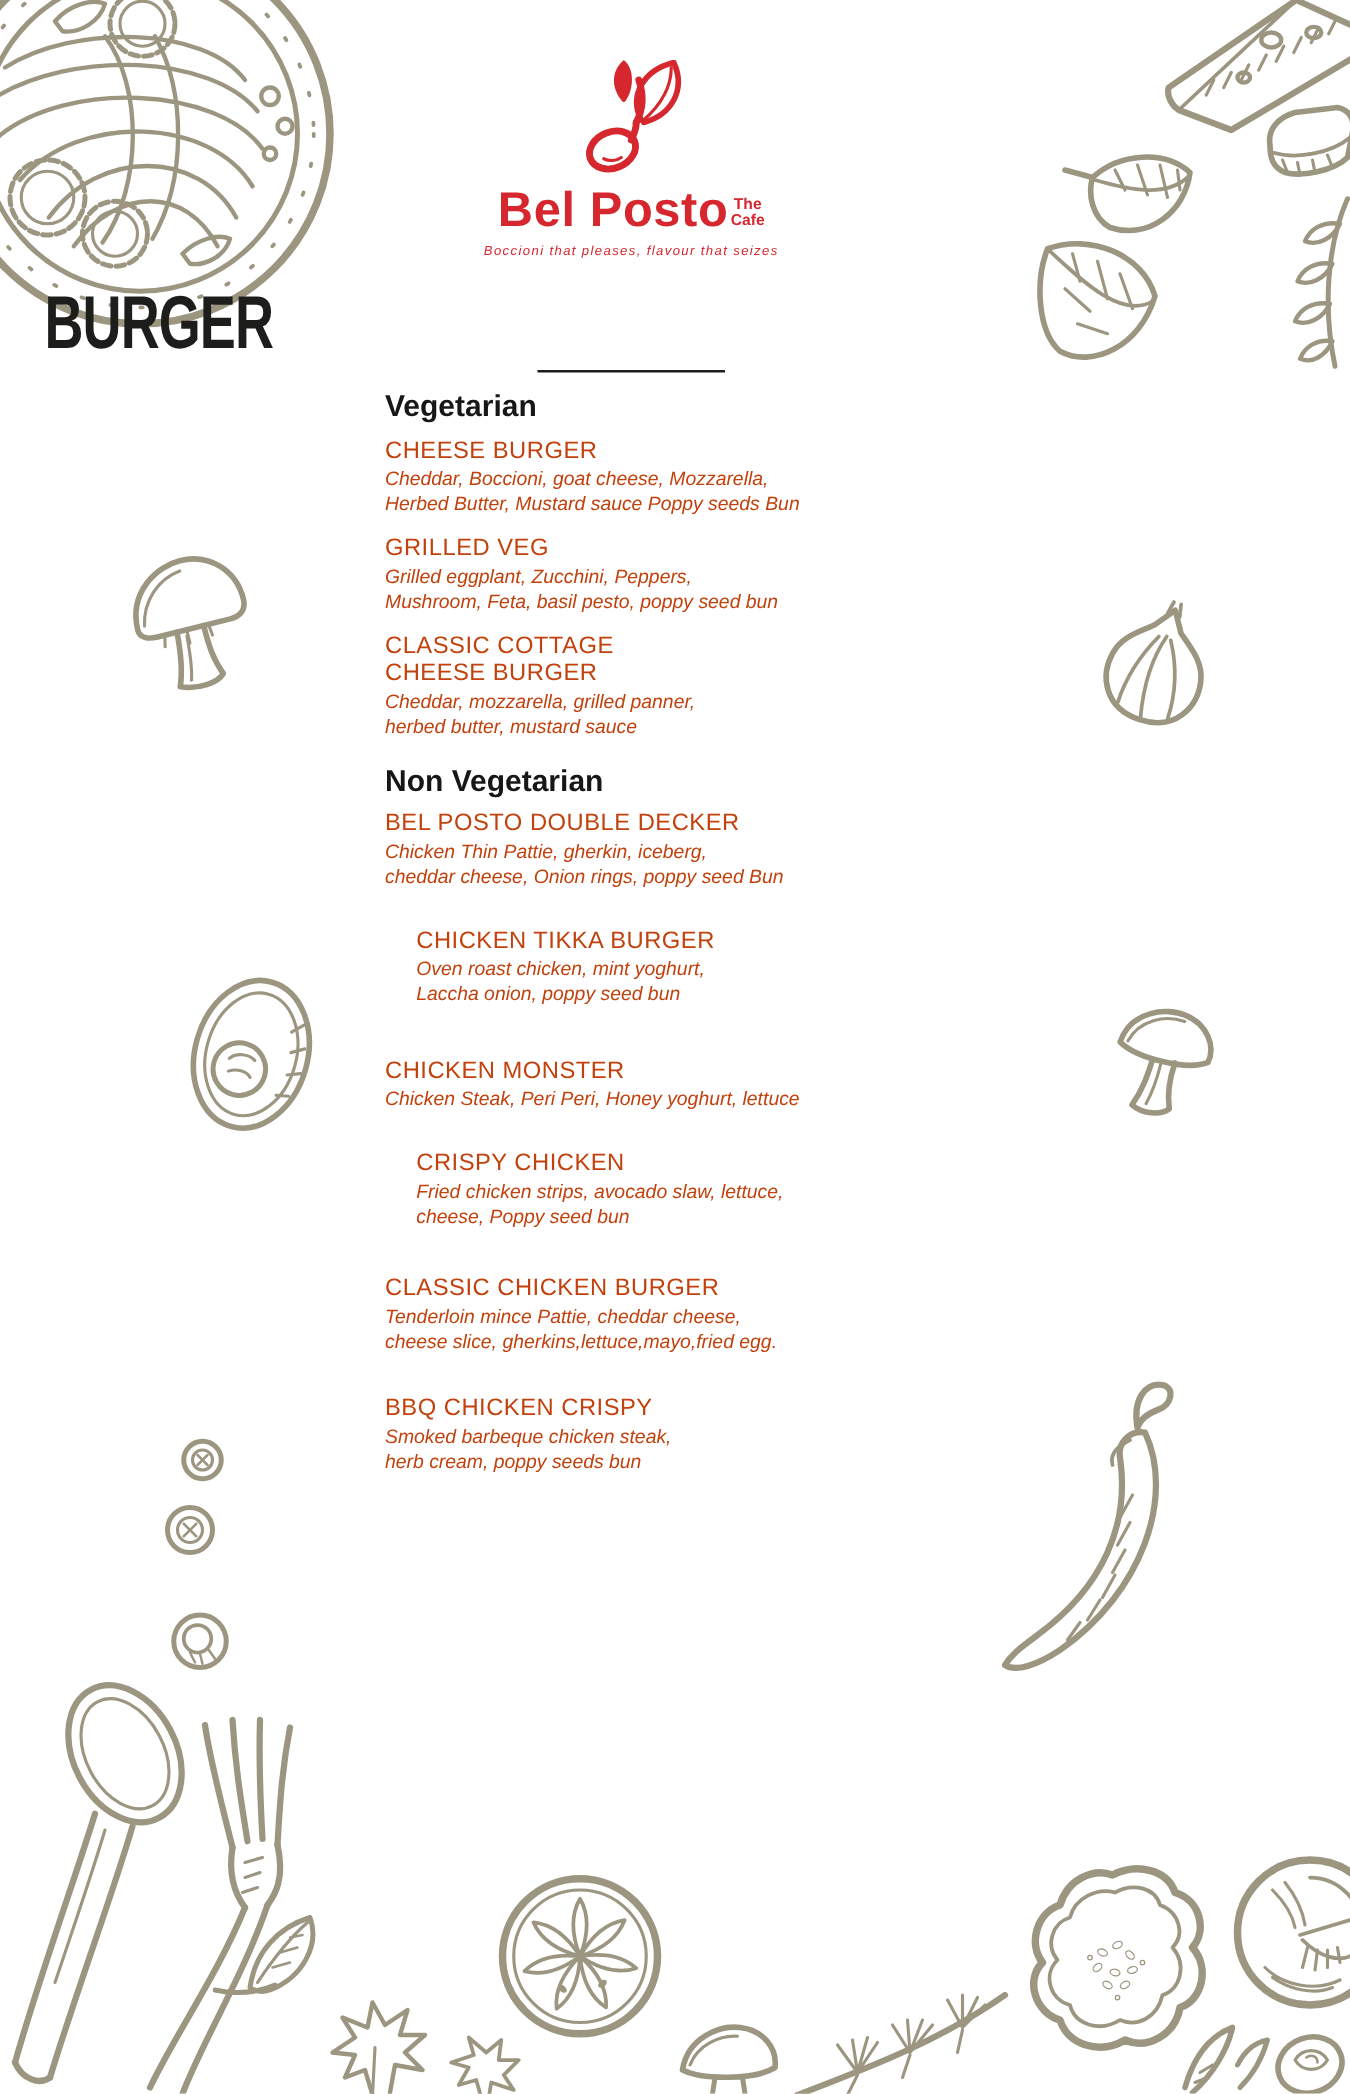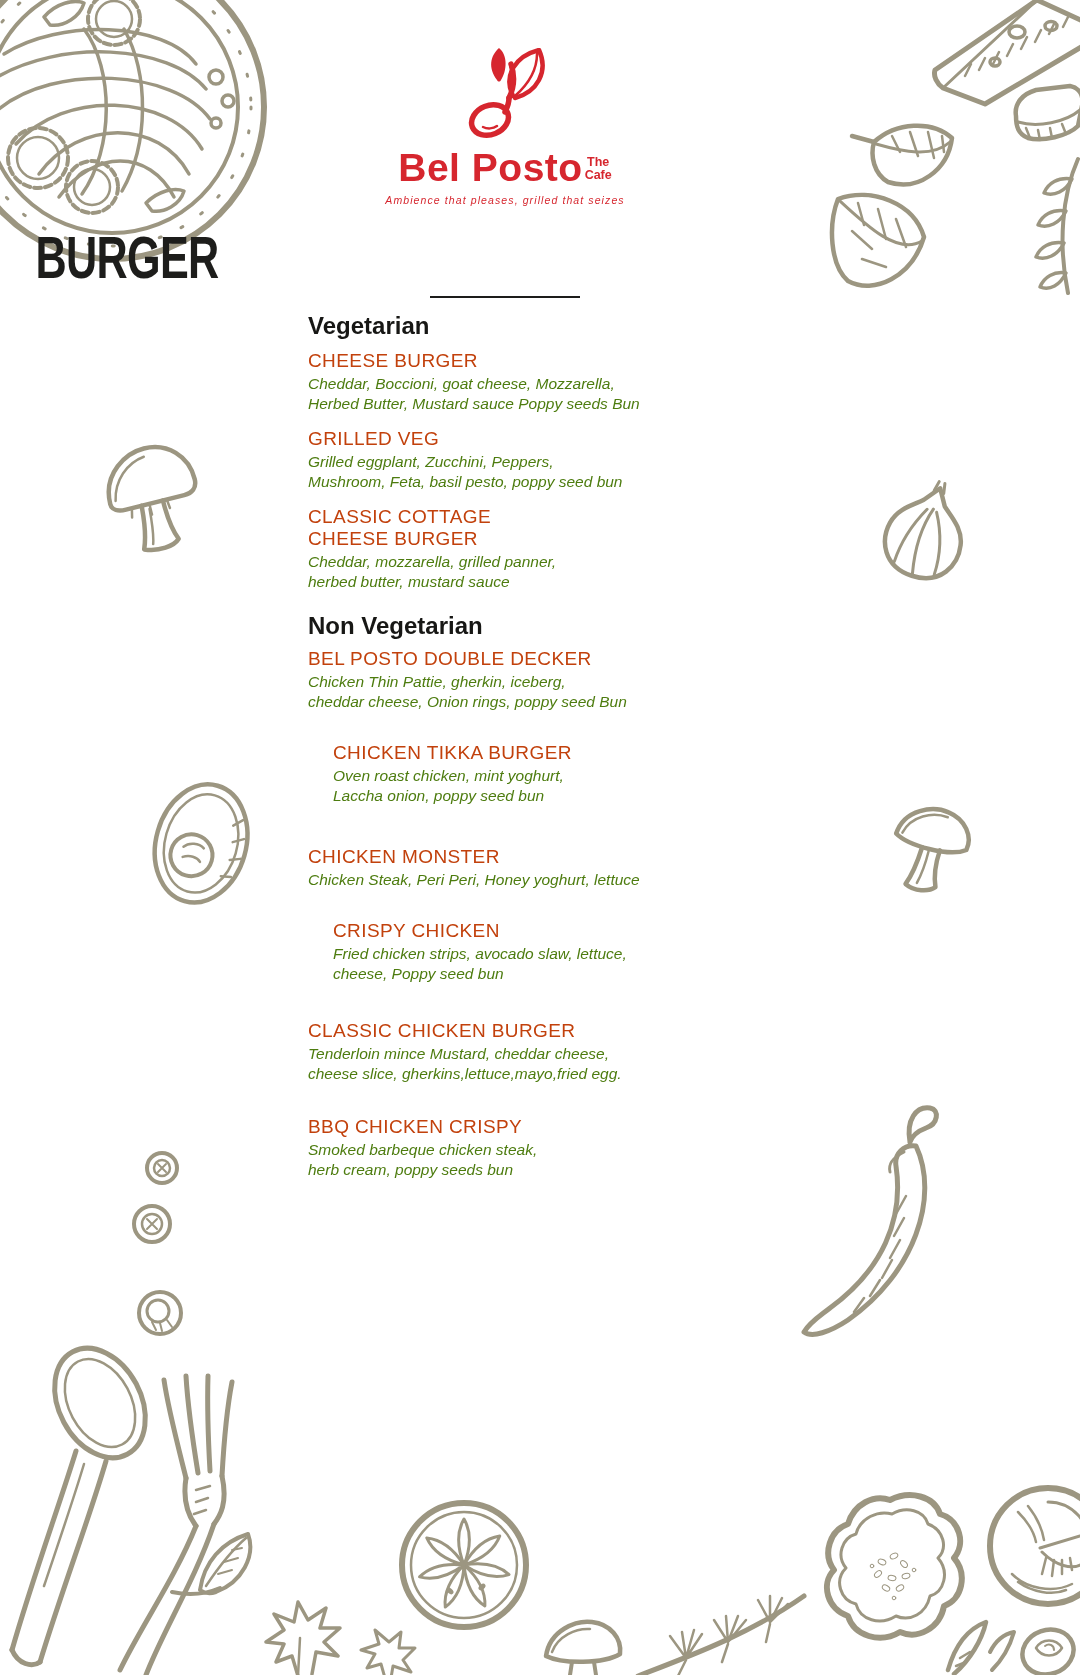--- a/index.html
+++ b/index.html
@@ -27,21 +27,21 @@
   .page-title { display:inline-block; font-size:60px; font-weight:700; color:#1d1d1b;
     transform:scaleX(.72); transform-origin:center; letter-spacing:-1px; line-height:1; }
   .title-underline { width:150px; height:2px; background:#1d1d1b; margin:8px auto 0 auto; }
 
   
   .menu-col { position:absolute; left:308px; top:312px; width:430px; }
   .section-heading { font-size:24px; font-weight:700; color:#171715; line-height:28px; margin:0 0 10px 0; }
   .section-heading.nonveg { margin-top:20px; margin-bottom:8px; }
   .menu-item { margin:0; }
   .item-name { font-size:19px; color:#c2410c; letter-spacing:.4px; line-height:22px; white-space:pre-line; }
-  .item-desc { font-size:15.5px; font-style:italic; color:#4d7c0f; line-height:20px; white-space:pre-line; margin-top:2px; }
+  .item-desc { font-size:15.5px; font-style:italic; color:#c2410c; line-height:20px; white-space:pre-line; margin-top:2px; }
   .g14 { margin-top:14px; } .g30 { margin-top:30px;margin-left:25px; } .g40 { margin-top:40px; }
   .g36 { margin-top:36px; } .g32 { margin-top:32px; }
 </style>
 </head>
 <body>
 
 <div class="deco" style="left:-40px;top:-45px;width:330px;height:330px;">
   <svg width="330" height="330" viewBox="0 0 330 330">
     <circle cx="152" cy="152" r="152" stroke-width="6"></circle>
     <circle cx="152" cy="152" r="126" stroke-width="4"></circle>
@@ -330,21 +330,21 @@
       <path class="ln" d="M58,48 C76,32 80,18 80,6" stroke-width="2.5"></path>
       <path class="ln" d="M52,50 C58,38 58,28 54,16" stroke-width="5.5"></path>
       <ellipse class="ln" cx="33" cy="72" rx="19" ry="14.5" transform="rotate(-22 33 72)" stroke-width="5.5"></ellipse>
       <path class="ln" d="M48,64 C51,58 52,54 52,50" stroke-width="5.5"></path>
       <path class="ln" d="M26,79 C30,81 36,81 40,78" stroke-width="2.5"></path>
     </svg>
   </span>
   <div class="brand-row">
     <span class="brand-name">Bel Posto</span><span class="brand-suffix"><span>The</span><br><span>Cafe</span></span>
   </div>
-  <div class="tagline">Ambience that pleases, grilled that seizes</div>
+  <div class="tagline">Boccioni that pleases, flavour that seizes</div>
 </div>
 
 <div class="page-title-wrap">
   <div class="page-title">BURGER</div>
   <div class="title-underline"></div>
 </div>
 
 <div class="menu-col">
 
   <div class="section-heading">Vegetarian</div>
@@ -382,21 +382,21 @@
     <div class="item-name">CHICKEN MONSTER</div>
     <div class="item-desc">Chicken Steak, Peri Peri, Honey yoghurt, lettuce</div>
   </div>
   <div class="menu-item g30">
     <div class="item-name">CRISPY CHICKEN</div>
     <div class="item-desc">Fried chicken strips, avocado slaw, lettuce,
 cheese, Poppy seed bun</div>
   </div>
   <div class="menu-item g36">
     <div class="item-name">CLASSIC CHICKEN BURGER</div>
-    <div class="item-desc">Tenderloin mince Mustard, cheddar cheese,
+    <div class="item-desc">Tenderloin mince Pattie, cheddar cheese,
 cheese slice, gherkins,lettuce,mayo,fried egg.</div>
   </div>
   <div class="menu-item g32">
     <div class="item-name">BBQ CHICKEN CRISPY</div>
     <div class="item-desc">Smoked barbeque chicken steak,
 herb cream, poppy seeds bun</div>
   </div>
 
 </div>
 

